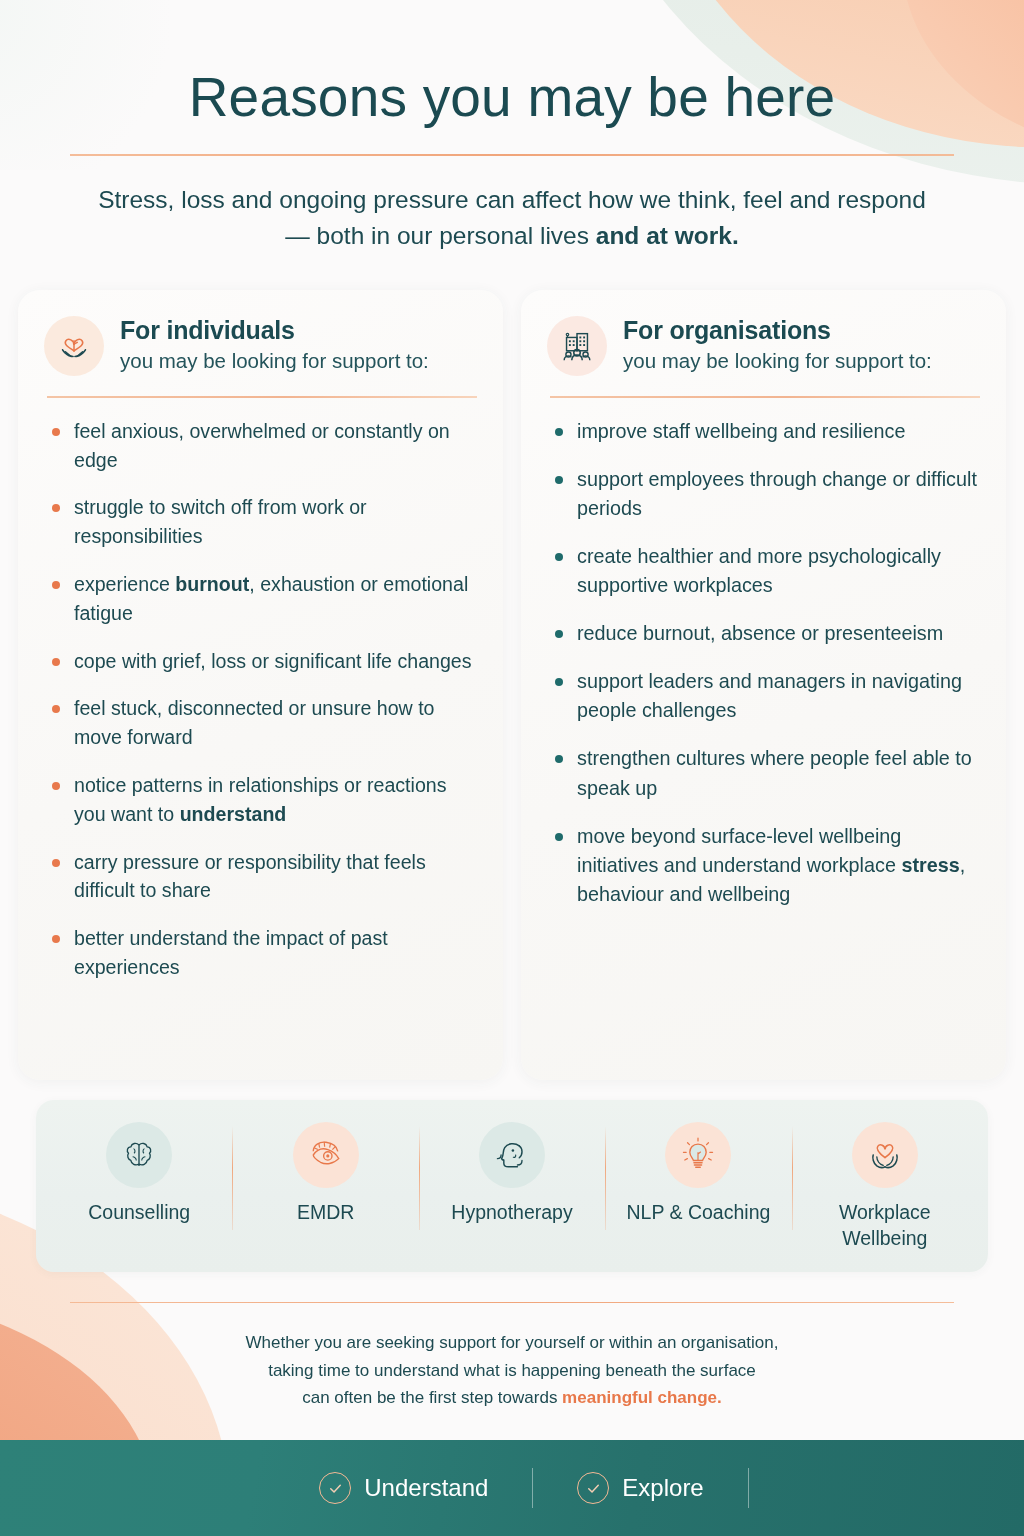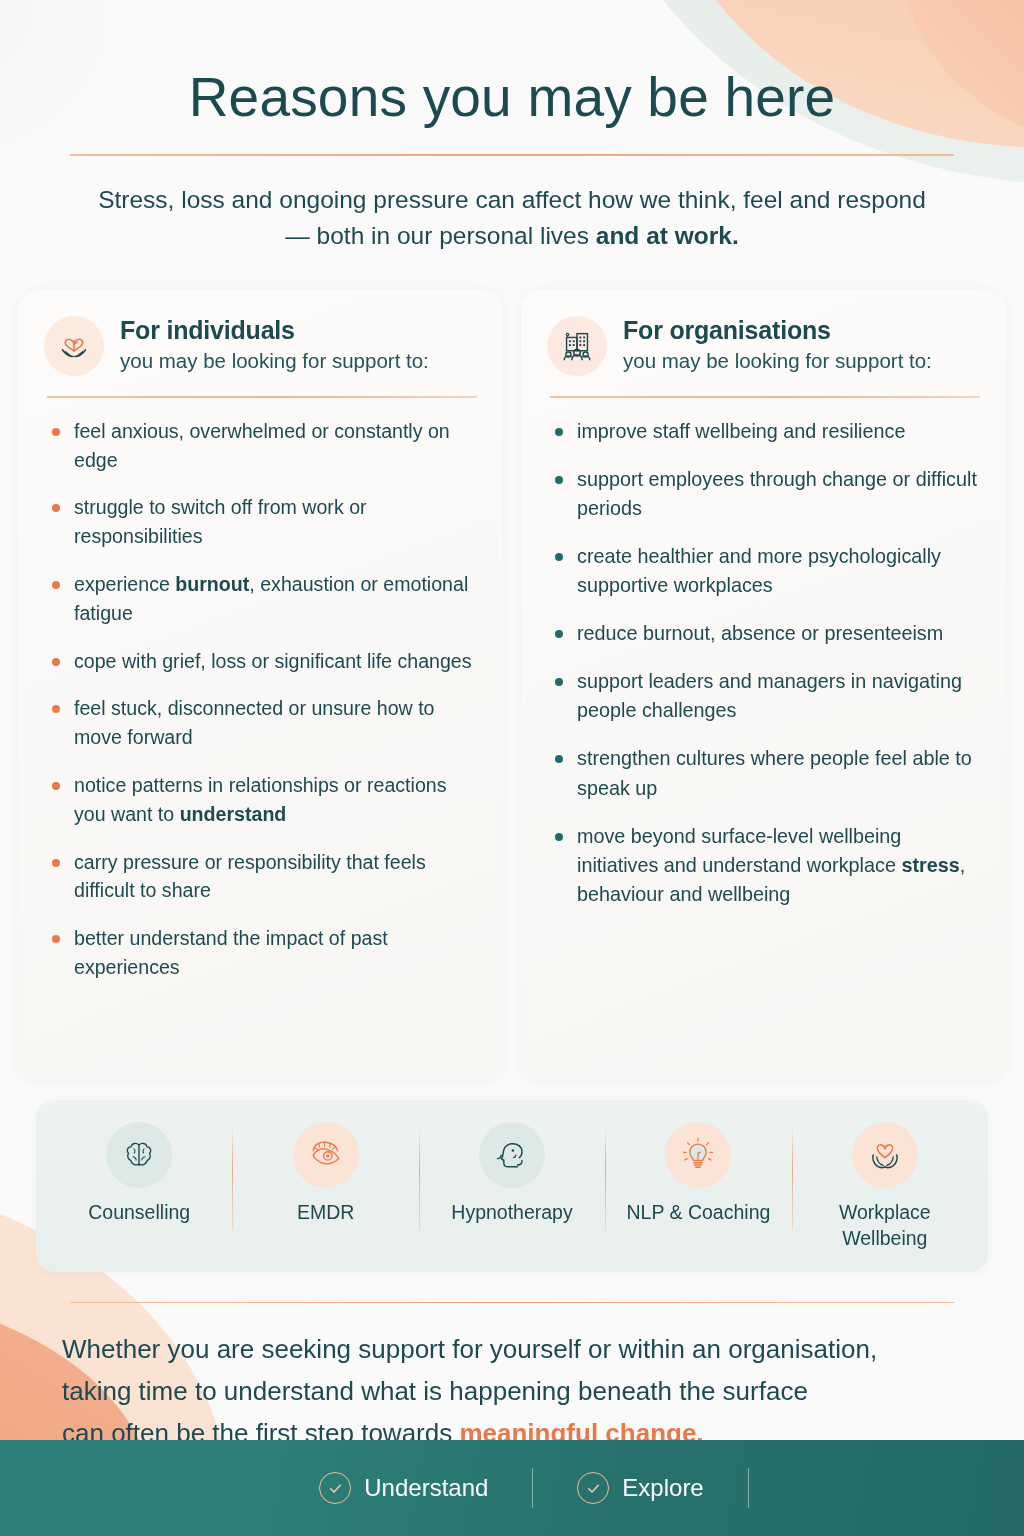--- a/index.html
+++ b/index.html
@@ -223,22 +223,22 @@
   .closing-rule {
     width: 884px;
     height: 1.6px;
     margin: 30px auto 0;
     background: linear-gradient(90deg, #f4b68f 0%, #ef9b6c 50%, #f4b68f 100%);
     opacity: .9;
   }
   .closing {
     margin: 26px auto 0;
     width: 900px;
-    text-align: left;
-    font-size: 26px;
+    text-align: center;
+    font-size: 17px;
     line-height: 1.6;
     color: #1d4a51;
   }
   .accent { color: #e8784a; font-weight: 700; }
 
   
   .footer {
     position: absolute;
     left: 0; bottom: 0;
     width: 1024px; height: 96px;

